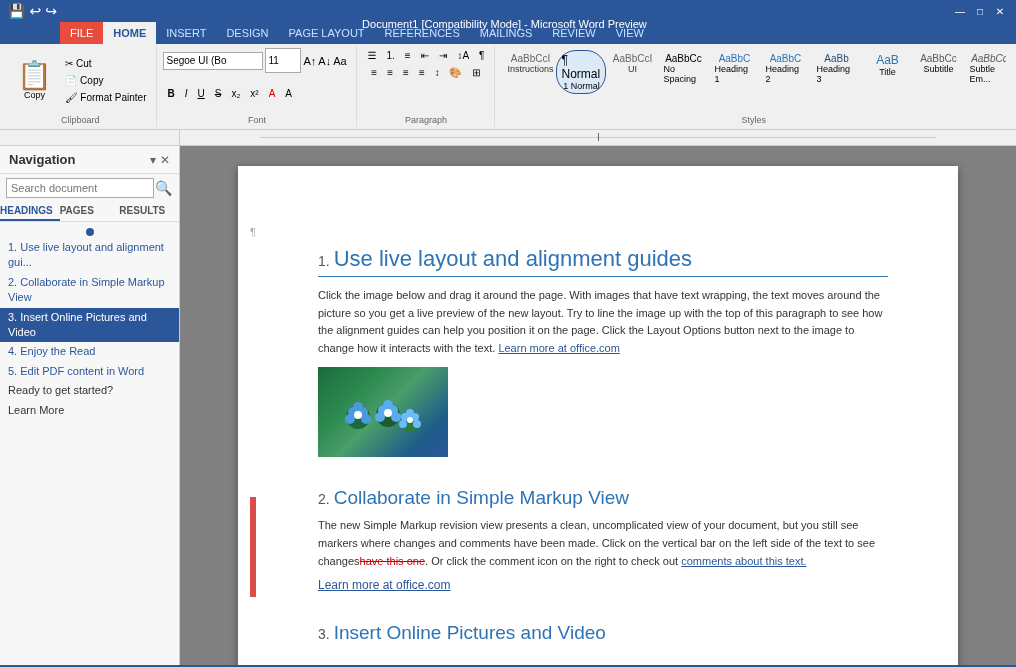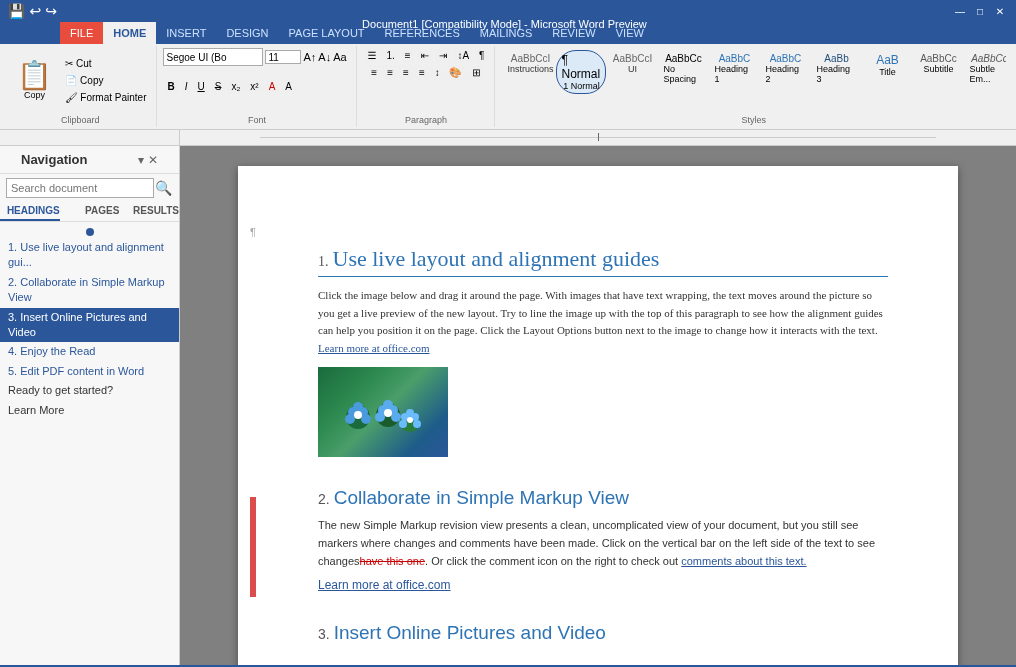--- a/index.html
+++ b/index.html
@@ -104,21 +104,21 @@
       border: 1px solid #aaa;
       padding: 1px 2px;
       width: 100px;
       height: 18px;
     }
     .font-size-select {
       font-size: 10px;
       border: 1px solid #aaa;
       padding: 1px 2px;
       width: 36px;
-      height: 14px;
+      height: 25px;
     }
     .style-btn {
       display: flex;
       flex-direction: column;
       align-items: center;
       justify-content: center;
       min-width: 50px;
       padding: 2px 4px;
       cursor: pointer;
       border: 1px solid transparent;
@@ -139,21 +139,21 @@
       background: #f7f7f7;
       border-right: 1px solid #ccc;
       display: flex;
       flex-direction: column;
       flex-shrink: 0;
     }
     .nav-header {
       display: flex;
       align-items: center;
       justify-content: space-between;
-      padding: 6px 21px;
+      padding: 6px 9px;
       border-bottom: 1px solid #ddd;
       gap: 25px;
     }
     .nav-title { font-size: 13px; font-weight: 600; color: #333; }
     .nav-controls { display: flex; gap: 4px; }
     .nav-ctrl-btn { cursor: pointer; color: #666; font-size: 12px; }
     .nav-search {
       padding: 4px 6px;
       display: flex;
       align-items: center;
@@ -166,21 +166,21 @@
       padding: 2px 4px;
       height: 20px;
     }
     .nav-search-btn { cursor: pointer; font-size: 14px; color: #555; }
     .nav-subtabs {
       display: flex;
       border-bottom: 1px solid #ddd;
     }
     .nav-subtab {
       flex: 1;
-      text-align: right;
+      text-align: left;
       padding: 3px 0;
       font-size: 10px;
       font-weight: 600;
       color: #555;
       cursor: pointer;
       border-bottom: 2px solid transparent;
     }
     .nav-subtab.active {
       color: #2b579a;
       border-bottom: 2px solid #2b579a;
@@ -453,21 +453,21 @@
       <div class="nav-item plain">Ready to get started?</div>
       <div class="nav-item plain">Learn More</div>
     </div>
   </div>
 
   <div class="doc-area">
     <div class="doc-page">
 
       <div style="position:absolute;left:12px;top:60px;color:#aaa;font-size:11px;">¶</div>
 
-      <div style="position:relative;font-family:Liberation Serif, serif;">
+      <div style="position:relative;">
         <h1 class="doc-h1">
           <span>1.</span>Use live layout and alignment guides
         </h1>
         <p class="doc-para">
           Click the image below and drag it around the page. With images that have text wrapping, the text moves around the picture so you get a live preview of the new layout. Try to line the image up with the top of this paragraph to see how the alignment guides can help you position it on the page.  Click the Layout Options button next to the image to change how it interacts with the text. <a class="doc-link">Learn more at office.com</a>
         </p>
 
         <div class="doc-image">
           <svg class="doc-image-flowers" viewBox="0 0 90 60">
 

